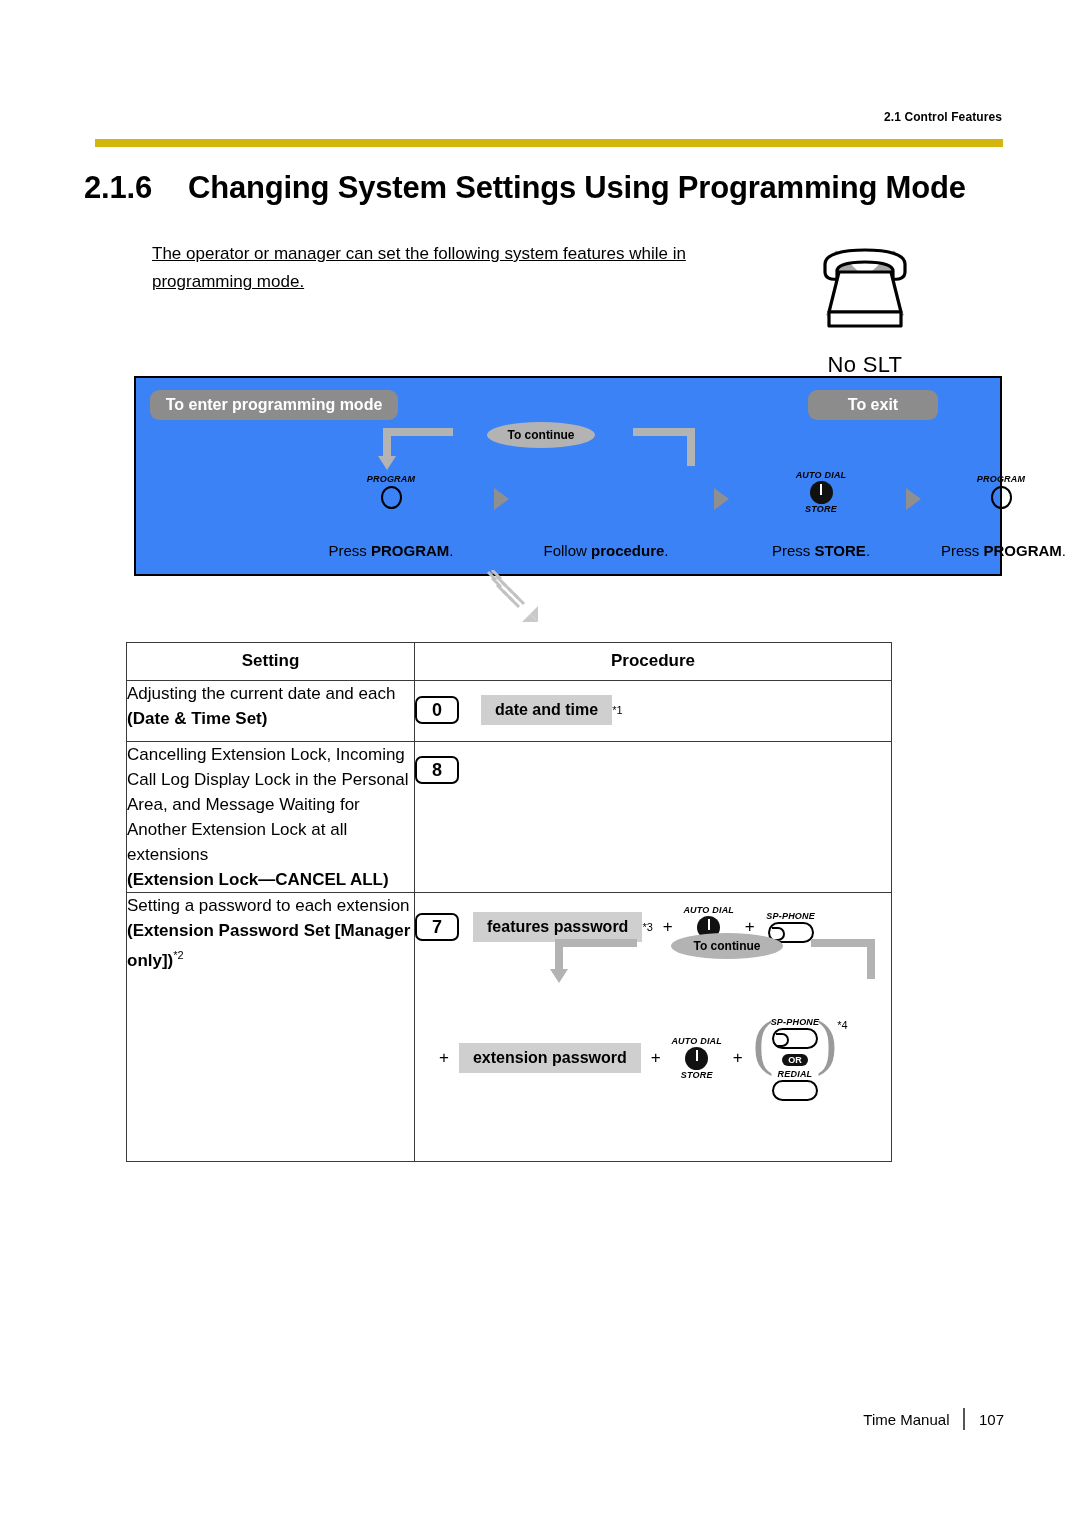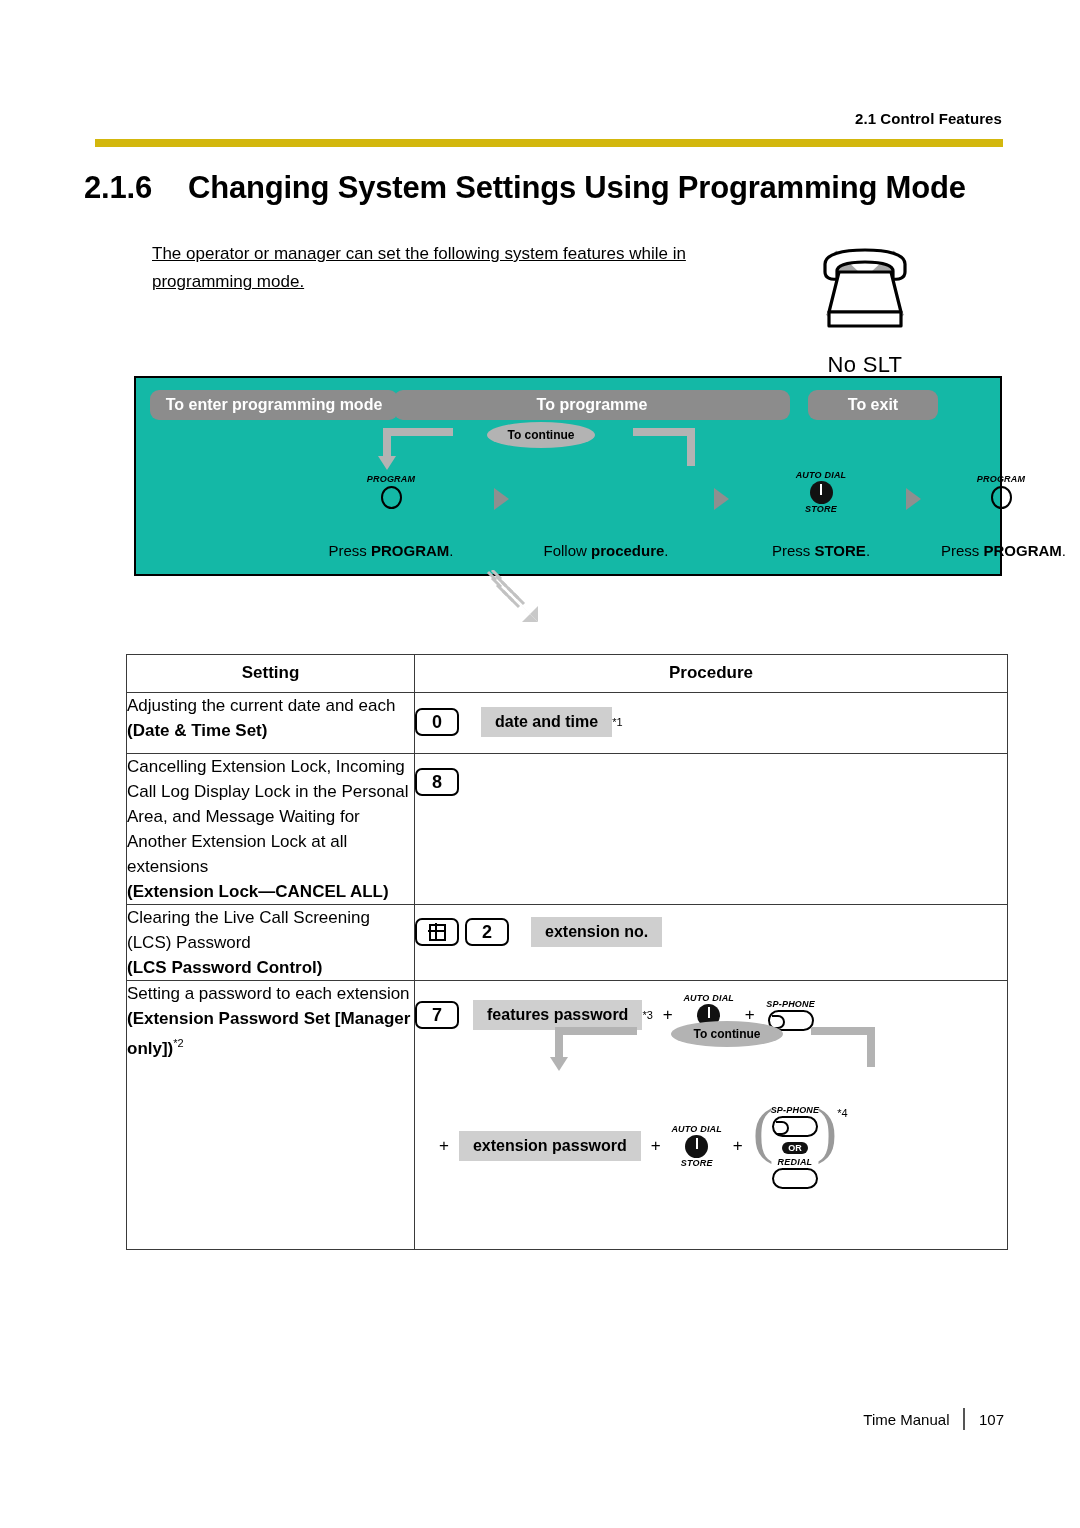--- a/index.html
+++ b/index.html
@@ -14,21 +14,21 @@
     font-family: "Liberation Sans", sans-serif;
     color: #000000;
     overflow: hidden;
   }
 
   
   #running-head {
     position: absolute;
     top: 110px;
     right: 78px;
-    font-size: 15px;
+    font-size: 12px;
     font-weight: bold;
     letter-spacing: 0.1px;
     text-align: center;
   }
   #header-rule {
     position: absolute;
     top: 139px;
     left: 95px;
     width: 908px;
     height: 8px;
@@ -75,21 +75,21 @@
 
   
   #flow-box {
     position: absolute;
     top: 376px;
     left: 134px;
     width: 868px;
     height: 200px;
     border: 2px solid #000;
     box-sizing: border-box;
-    background: #14b8a6;
+    background: #3b82f6;
   }
   .flow-band {
     position: absolute;
     background: #8c8c8c;
     border-radius: 9px;
     color: #fff;
     font-size: 16px;
     font-weight: bold;
     display: flex;
     align-items: center;
@@ -218,24 +218,23 @@
     left: 486px;
     width: 68px;
     height: 62px;
   }
 
   
   #proc-table {
     position: absolute;
     top: 642px;
     left: 126px;
-    width: 882px;
+    width: 766px;
     border-collapse: collapse;
     table-layout: fixed;
-    margin-top: 12px;
   }
   #proc-table td, #proc-table th {
     border: 1.5px solid #3a3a3a;
     vertical-align: top;
     padding: 0;
   }
   #proc-table th {
     font-size: 17px;
     font-weight: bold;
     text-align: center;
@@ -404,21 +403,20 @@
     <path d="M16 18 C16 8, 34 4, 56 4 C78 4, 96 8, 96 18 L96 26 C96 32, 90 34, 84 33 L84 25 C84 19, 72 16, 56 16 C40 16, 28 19, 28 25 L28 33 C22 34, 16 32, 16 26 Z" fill="#ffffff" stroke="#000" stroke-width="3.2" stroke-linejoin="round"></path>
     <path d="M30 26 L82 26 L92 66 L20 66 Z" fill="#ffffff" stroke="#000" stroke-width="3.2" stroke-linejoin="round"></path>
     <path d="M20 66 L92 66 L92 80 L20 80 Z" fill="#ffffff" stroke="#000" stroke-width="3.2" stroke-linejoin="round"></path>
   </svg>
   <div id="no-slt-label">No SLT</div>
 </div>
 
 <div id="flow-box">
 
   <div class="flow-band" id="band-enter">To enter programming mode</div>
-  <div class="flow-band" id="band-prog">To programme</div>
   <div class="flow-band" id="band-exit">To exit</div>
 
   <div id="loop-wrap">
     <div id="loop-left-top"></div>
     <div id="loop-left-stem"></div>
     <div id="loop-arrow"></div>
     <div id="loop-right-top"></div>
     <div id="loop-right-stem"></div>
     <div id="loop-oval">To continue</div>
   </div>
@@ -508,37 +506,20 @@
         <span>Cancelling Extension Lock, Incoming Call Log Display Lock in the Personal Area, and Message Waiting for Another Extension Lock at all extensions</span><br>
         <span class="bold-name">(Extension Lock—CANCEL ALL)</span>
       </td>
       <td class="cell-proc">
         <div class="procline" style="padding-top:14px;">
           <span class="keycap">8</span>
         </div>
       </td>
     </tr>
 
-    <tr>
-      <td class="cell-setting">
-        <span>Clearing the Live Call Screening (LCS) Password</span><br>
-        <span class="bold-name">(LCS Password Control)</span>
-      </td>
-      <td class="cell-proc">
-        <div class="procline" style="padding-top:12px;padding-bottom:12px;">
-          <span class="keycap">
-              <span class="hashglyph"></span>
-            </span>
-          <span style="width:6px"></span>
-          <span class="keycap">2</span>
-          <span style="width:22px"></span>
-          <span class="valbox">extension no.</span>
-        </div>
-      </td>
-    </tr>
 
     <tr>
       <td class="cell-setting">
         <span>Setting a password to each extension</span><br>
         <span class="bold-name">(Extension Password Set [Manager only])</span><sup class="sup">*2</sup>
       </td>
       <td class="cell-proc" style="height:268px">
 
         <div class="procline" style="padding-top:12px;">
           <span class="keycap">7</span>

